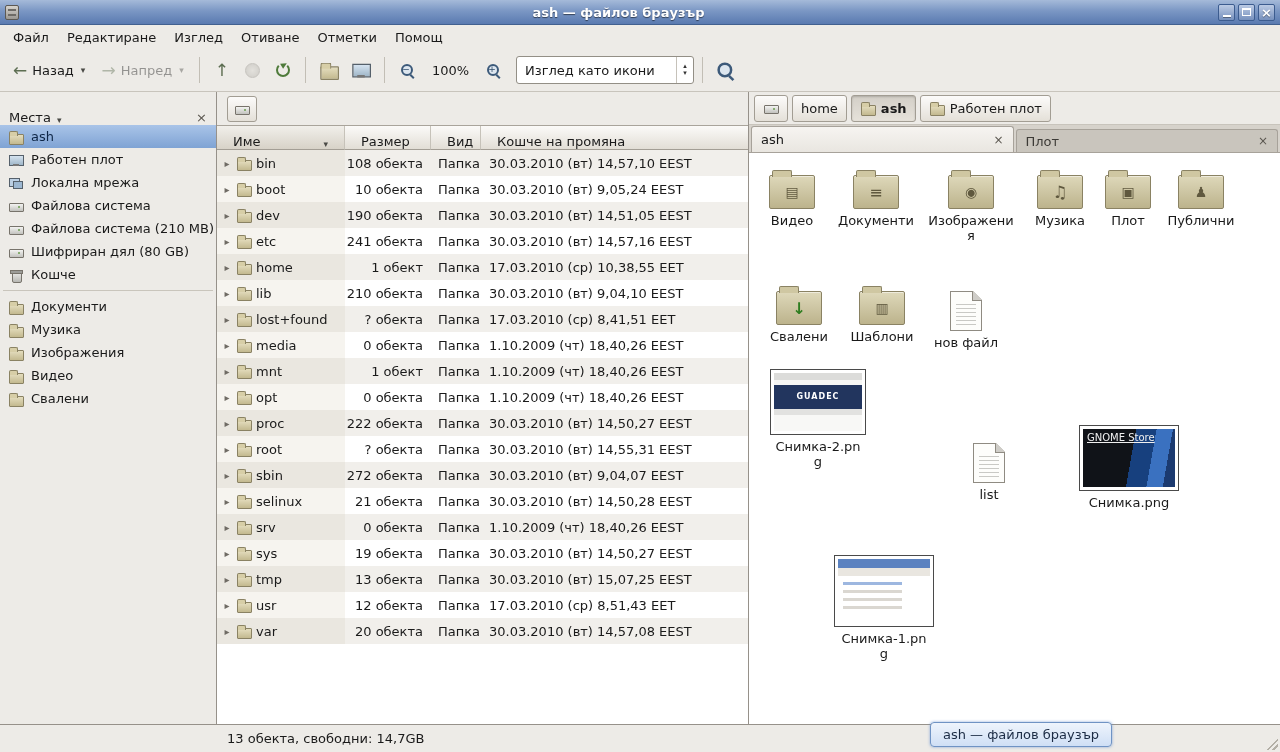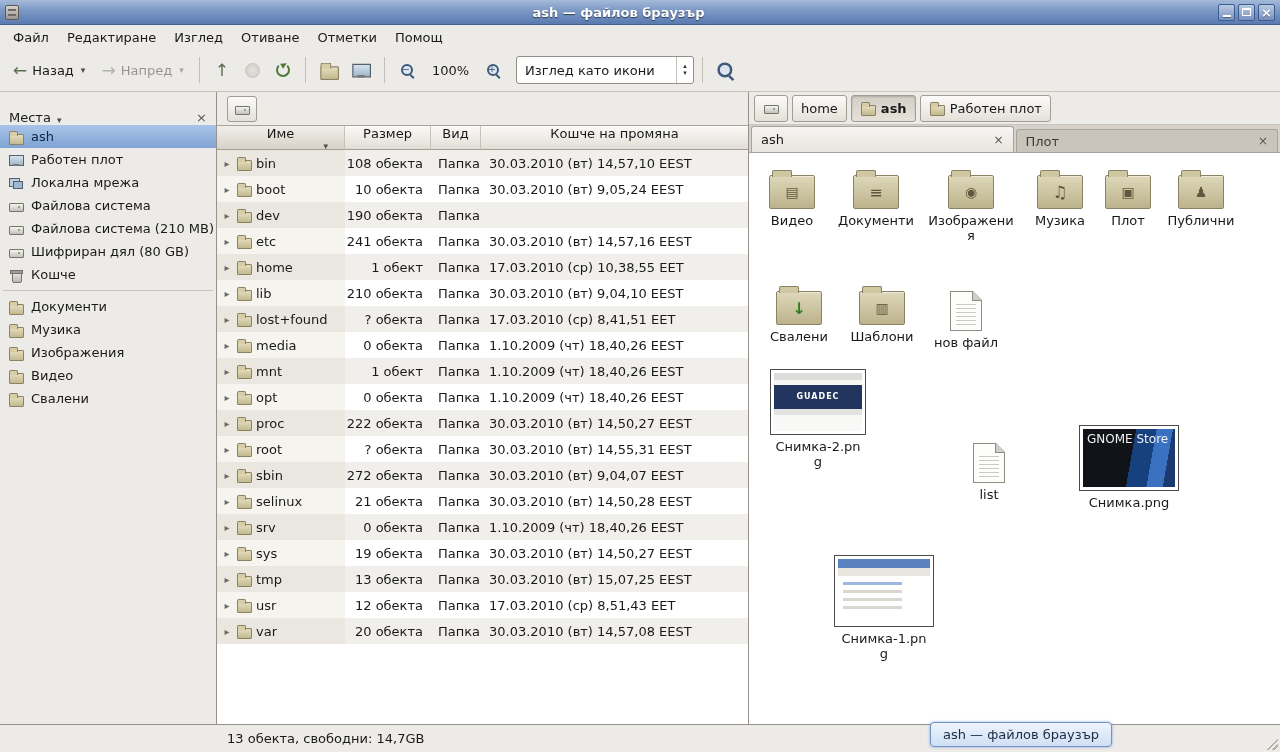--- a/index.html
+++ b/index.html
@@ -64,21 +64,21 @@
   .i-trash::before{content:"";position:absolute;left:4px;top:5px;width:8px;height:9px;background:linear-gradient(#e9e9e7,#b7b7b3);border:1px solid #77736b;border-radius:0 0 2px 2px;}
   .i-trash::after{content:"";position:absolute;left:2px;top:3px;width:11px;height:2px;background:#9c9c98;border:1px solid #77736b;}
   .big{transform:scale(1.25);}
 
   
   .middle{width:532px;flex:none;background:#fff;border-right:1px solid #96918a;display:flex;flex-direction:column;}
   .pane-top{height:33px;flex:none;background:#edebe7;display:flex;align-items:center;padding:0 10px;}
   .mini-btn{width:30px;height:26px;border:1px solid #a29d93;border-radius:3px;background:linear-gradient(#fcfbfa,#e4e0d8);display:flex;align-items:center;justify-content:center;}
   .tree{flex:1;display:flex;flex-direction:column;min-height:0;border-top:1px solid #a9a49b;}
   .tree-header{display:flex;height:24px;flex:none;}
-  .th{background:linear-gradient(#fbfaf8,#e2ded6);border-right:1px solid #c6c2b9;border-bottom:1px solid #a39e95;display:flex;align-items:center;padding:0 16px;white-space:nowrap;flex-direction:column;}
+  .th{background:linear-gradient(#fbfaf8,#e2ded6);border-right:1px solid #c6c2b9;border-bottom:1px solid #a39e95;display:flex;align-items:flex-end;padding:0 16px;white-space:nowrap;}
   .th-name{width:128px;background:linear-gradient(#f1efea,#d7d2c8);}
   .th-size{width:86px;}
   .th-type{width:50px;}
   .th-date{flex:1;border-right:none;}
   .sort-arrow{margin-left:auto;font-size:9px;color:#4a4a46;}
   .tree-body{flex:1;overflow:hidden;background:#fff;}
   .tr{display:flex;height:26px;align-items:stretch;}
   .td{display:flex;align-items:center;}
   .td-name{width:128px;gap:4px;padding-left:5px;white-space:nowrap;}
   .td-size{width:86px;justify-content:flex-end;padding-right:8px;}
@@ -115,21 +115,21 @@
   .file-icon::before{content:"";position:absolute;top:-1px;right:-1px;width:9px;height:9px;background:linear-gradient(225deg,#ffffff 0 49%,#cfcdc8 50% 100%);border-left:1px solid #8f8b82;border-bottom:1px solid #8f8b82;}
   .file-icon::after{content:"";position:absolute;left:5px;right:5px;top:12px;height:21px;background:repeating-linear-gradient(180deg,#c9c9c5 0 1px,transparent 1px 4px);}
 
   .thumb{position:relative;background:#fff;border:1px solid #4a4a4a;padding:3px;box-shadow:0 0 0 1px #fff inset;}
   .thumb-inner{width:100%;height:100%;}
   .thumb-guadec{width:96px;height:66px;}
   .thumb-guadec .thumb-inner{background:linear-gradient(180deg,#dcdcda 0 7px,#f6f6f4 7px 12px,#22355e 12px 36px,#e2e2e0 36px 42px,#f8f8f6 42px 100%);}
   .thumb-guadec .thumb-text{position:absolute;left:0;right:0;top:22px;text-align:center;color:#fff;font-size:8px;letter-spacing:1px;font-weight:bold;}
   .thumb-gnome_store{width:100px;height:66px;}
   .thumb-gnome_store .thumb-inner{background:linear-gradient(100deg,#101318 0 52%,#17407e 52% 72%,#3a71c0 72% 88%,#1b3a70 88% 100%);}
-  .thumb-gnome_store .thumb-text{position:absolute;left:7px;top:6px;color:#f0f0f0;font-size:12px;white-space:nowrap;}
+  .thumb-gnome_store .thumb-text{position:absolute;left:7px;top:6px;color:#f0f0f0;font-size:10px;white-space:nowrap;text-decoration:underline;}
   .thumb-filemanager{width:100px;height:72px;}
   .thumb-filemanager .thumb-inner{background:linear-gradient(#5b82c0 0 9px,#e9e6e0 9px 17px,#ffffff 17px 100%);position:relative;}
   .thumb-filemanager .thumb-inner::before{content:"";position:absolute;left:5px;top:23px;right:28px;height:3px;background:#9db7e0;box-shadow:0 8px 0 #dad7d1,0 16px 0 #dad7d1,0 24px 0 #dad7d1;}
 
   
   .statusbar{height:28px;flex:none;border-top:1px solid #96918a;background:#edebe7;display:flex;align-items:center;padding-left:227px;position:relative;}
   .grip{position:absolute;right:2px;bottom:2px;width:13px;height:13px;background:repeating-linear-gradient(135deg,transparent 0 2px,#b3afa6 2px 4px);clip-path:polygon(100% 0,100% 100%,0 100%);}
 
   .taskbar-btn{position:absolute;left:930px;top:722px;height:25px;min-width:176px;background:linear-gradient(#eef4fc,#cfdff5);border:1px solid #6f93c4;border-radius:4px;display:flex;align-items:center;justify-content:center;padding:0 12px;color:#1c2c45;box-shadow:0 0 3px rgba(110,150,210,.8);z-index:5;}
 </style>
@@ -321,20 +321,21 @@
               <div class="td td-date">30.03.2010 (вт) 9,05,24 EEST</div>
             </div>
             <div class="tr shade">
               <div class="td td-name">
                 <span class="expander">▸</span>
                 <span class="i i-folder"></span>
                 <span>dev</span>
               </div>
               <div class="td td-size">190 обекта</div>
               <div class="td td-type">Папка</div>
+              <div class="td td-date">30.03.2010 (вт) 14,51,05 EEST</div>
             </div>
             <div class="tr plain">
               <div class="td td-name">
                 <span class="expander">▸</span>
                 <span class="i i-folder"></span>
                 <span>etc</span>
               </div>
               <div class="td td-size">241 обекта</div>
               <div class="td td-type">Папка</div>
               <div class="td td-date">30.03.2010 (вт) 14,57,16 EEST</div>

